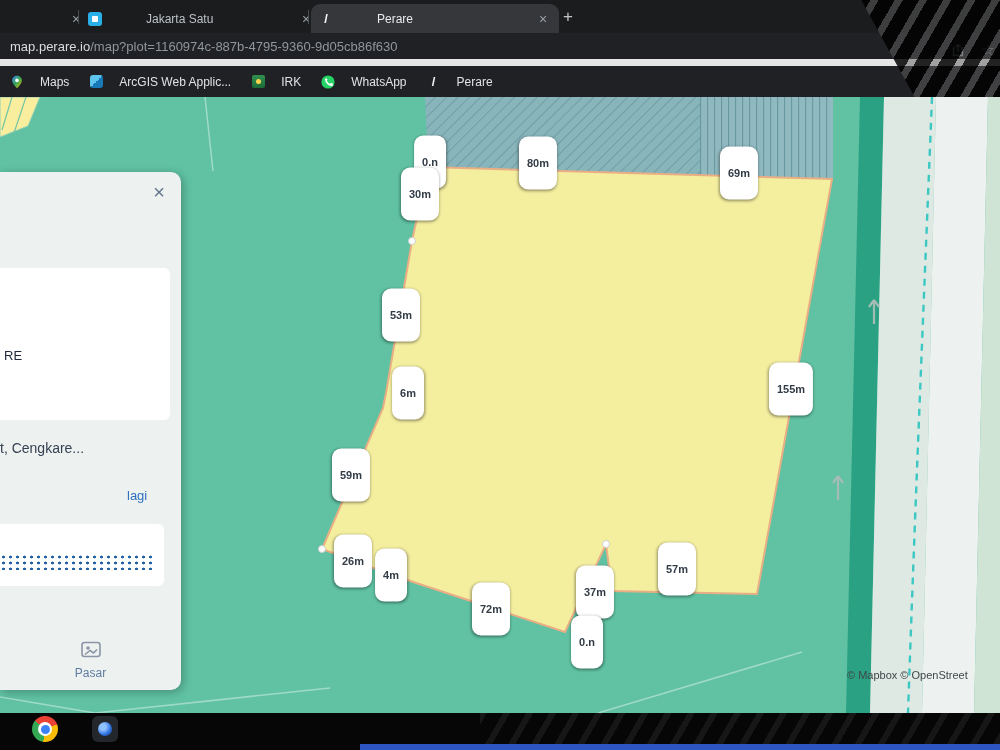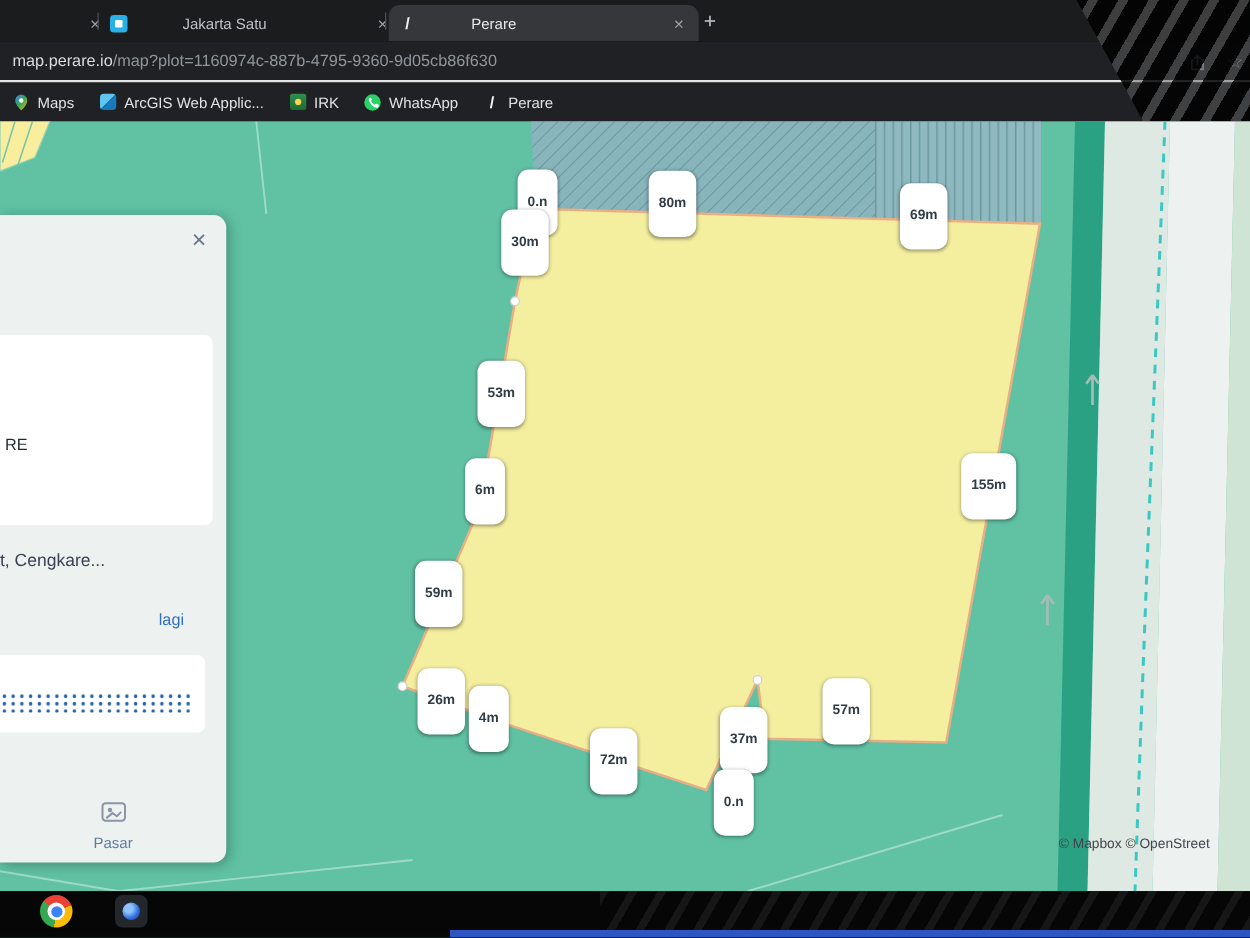--- a/index.html
+++ b/index.html
@@ -18,32 +18,32 @@
   .tab.active{background:#35373b;color:#e8eaed;}
   .tab-sep{position:absolute;top:10px;width:1px;height:14px;background:#4a4d51;}
   #newtab{position:absolute;left:556px;top:5px;width:24px;height:24px;border-radius:50%;
           color:#c2c6cb;font-size:17px;display:flex;align-items:center;justify-content:center;}
   .fav-jakarta{background:#2ab0e8;}
   .fav-jakarta i{display:block;width:6px;height:6px;background:#fff;border-radius:1px;}
   .fav-perare{background:transparent;color:#f2f3f5;font-size:13px;font-weight:bold;}
 
   
   #urlbar{position:absolute;left:0;top:33px;width:1000px;height:33px;background:#202124;
-          display:flex;align-items:center;border-bottom:2px solid #e5e5e5;box-sizing:border-box;}
+          display:flex;align-items:center;border-bottom:7px solid #e5e5e5;box-sizing:border-box;}
   #urltext{margin-left:10px;font-size:13px;white-space:nowrap;}
   #urltext .host{color:#dadce0;}
   #urltext .path{color:#8f969c;}
   .urlbar-icon{position:absolute;top:9px;width:16px;height:16px;color:#9aa0a6;}
   #share-icon{left:950px;}
   #star-icon{left:980px;font-size:15px;line-height:16px;text-align:center;}
 
   
   #bookmarks{position:absolute;left:0;top:66px;width:1000px;height:31px;background:#202124;
              display:flex;align-items:center;gap:20px;padding-left:10px;box-sizing:border-box;}
-  .bm{display:flex;align-items:flex-end;gap:6px;color:#e0e2e5;font-size:12px;white-space:nowrap;}
+  .bm{display:flex;align-items:flex-end;gap:16px;color:#e0e2e5;font-size:12px;white-space:nowrap;}
   .bm-icon{width:14px;height:14px;display:flex;align-items:center;justify-content:center;flex:0 0 auto;}
   .ic-arcgis{width:13px;height:13px;border-radius:3px;background:linear-gradient(135deg,#5ec5ee 0 50%,#1878b8 50% 100%);}
   .ic-irk{width:13px;height:13px;border-radius:2px;background:linear-gradient(#2f8f4e,#1d6b38);
           display:flex;align-items:center;justify-content:center;}
   .ic-irk i{display:block;width:5px;height:5px;border-radius:50%;background:#ffd34d;}
   .ic-whatsapp{width:14px;height:14px;}
   .ic-perare{color:#f2f3f5;font-size:13px;font-weight:bold;}
 
   
   #stripes-top{position:absolute;right:0;top:0;width:178px;height:97px;z-index:60;pointer-events:none;
@@ -230,21 +230,21 @@
         <circle cx="322" cy="549" r="3.5"></circle>
       </g>
     </svg>
 
     <div id="pill-layer">
         <div class="pill" style="left: 430px; top: 65px;">0.n</div>
         <div class="pill" style="left: 538px; top: 66px;">80m</div>
         <div class="pill" style="left: 739px; top: 76px;">69m</div>
         <div class="pill" style="left: 420px; top: 97px;">30m</div>
         <div class="pill" style="left: 401px; top: 218px;">53m</div>
-        <div class="pill" style="left: 388px; top: 296px;">6m</div>
+        <div class="pill" style="left: 408px; top: 296px;">6m</div>
         <div class="pill" style="left: 791px; top: 292px;">155m</div>
         <div class="pill" style="left: 351px; top: 378px;">59m</div>
         <div class="pill" style="left: 353px; top: 464px;">26m</div>
         <div class="pill" style="left: 391px; top: 478px;">4m</div>
         <div class="pill" style="left: 491px; top: 512px;">72m</div>
         <div class="pill" style="left: 595px; top: 495px;">37m</div>
         <div class="pill" style="left: 677px; top: 472px;">57m</div>
         <div class="pill" style="left: 587px; top: 545px;">0.n</div>
       </div>
     <div id="attribution">© Mapbox © OpenStreet</div>

